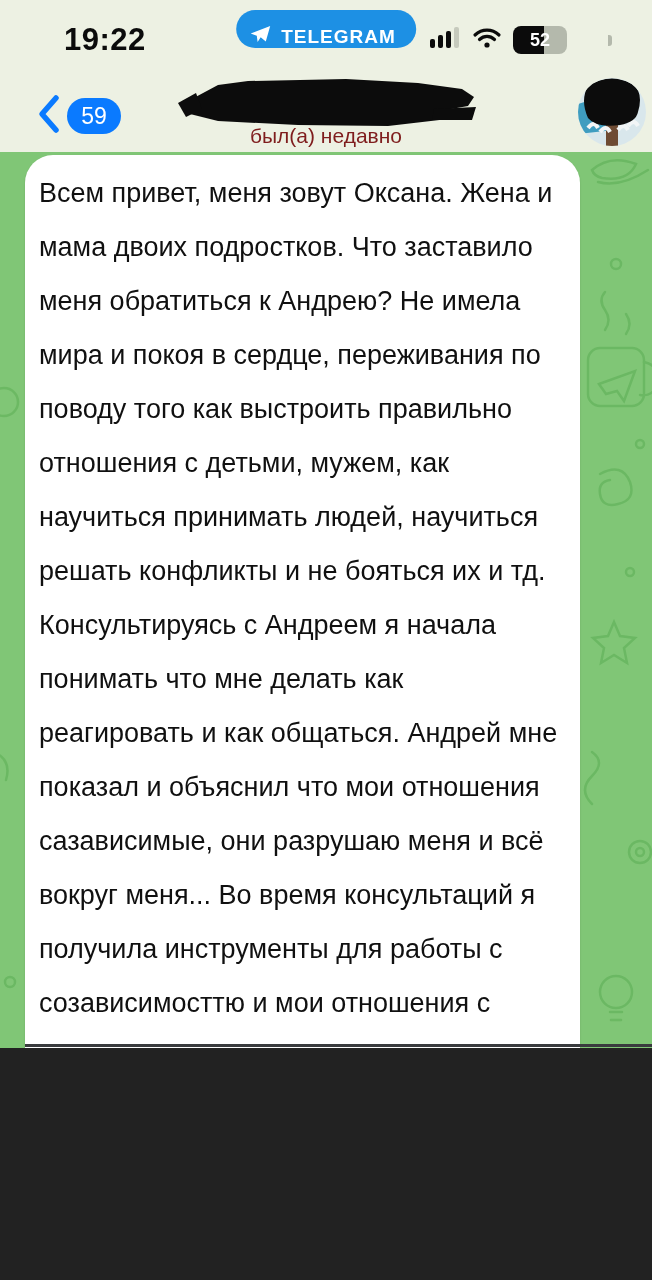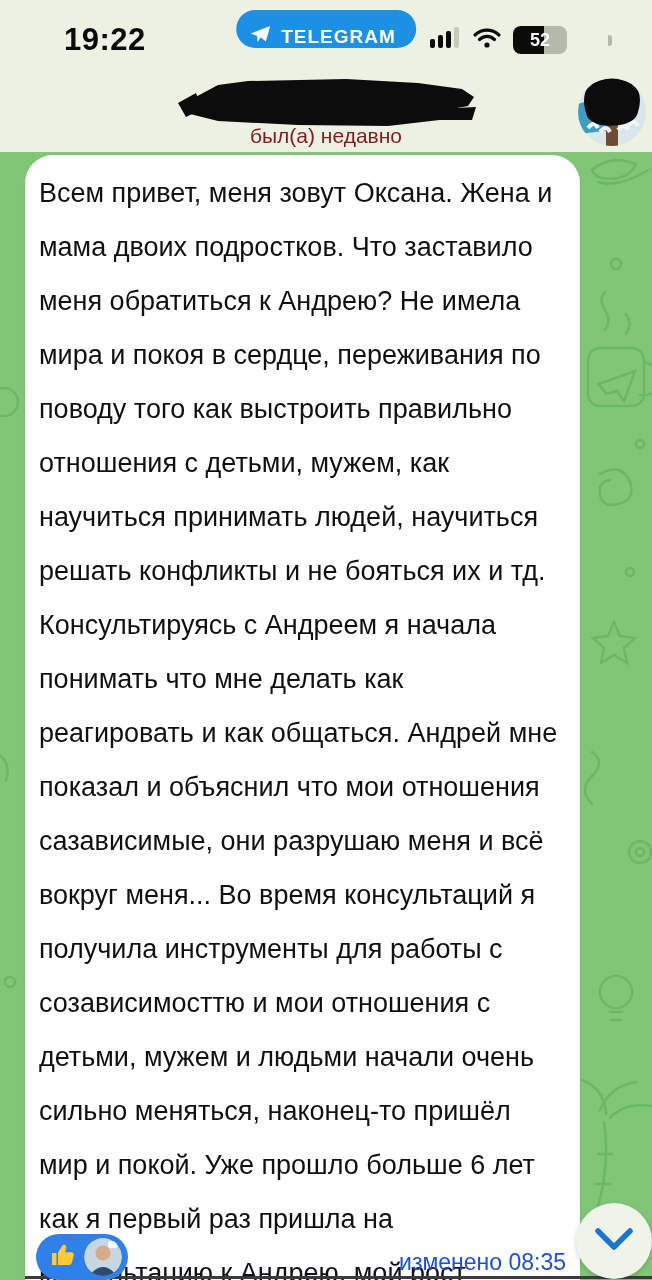--- a/index.html
+++ b/index.html
@@ -1,18 +1,18 @@
 <!DOCTYPE html>
 <html><head>
 <meta charset="utf-8">
 <style>
   html,body{margin:0;padding:0;background:#222;}
   *{box-sizing:border-box;}
   .screen{
-    position:relative;width:652px;height:1280px;overflow:hidden;
+    position:relative;width:652px;height:1048px;overflow:hidden;
     background:#edf1e3;
     font-family:"Liberation Sans","DejaVu Sans",sans-serif;
   }
   
   .statusbar{position:absolute;top:0;left:0;right:0;height:60px;}
   .time{position:absolute;left:64px;top:22px;font-size:31px;font-weight:700;color:#0b0b0b;letter-spacing:.5px;}
   .banner{
     position:absolute;left:50%;top:10px;transform:translateX(-50%);
     height:38px;border-radius:19px;background:#1d90e4;
     display:flex;align-items:center;gap:9px;padding:16px 20px 0 12px;
@@ -106,20 +106,28 @@
       <span style="display:flex;align-items:center;gap:40px;">
         <span class="battery">
             <span>52</span>
           </span>
         <span class="battery-nub"></span>
       </span>
     </div>
   </div>
 
   <div class="navbar">
+    <div class="back">
+      <span>
+        <svg width="24" height="40" viewBox="0 0 24 40">
+          <path d="M20 4 L6 20 L20 36" stroke="#0a7aff" stroke-width="5.5" fill="none" stroke-linecap="round" stroke-linejoin="round"></path>
+        </svg>
+      </span>
+      <span class="badge">59</span>
+    </div>
 
     <div class="scribble">
       <svg width="304" height="56" viewBox="0 0 304 56">
         <path fill="#0c0c0c" d="M14 24 L42 9 L72 5 L170 3 L242 7 L286 13 L298 21 L292 30 L264 35 L272 43 L212 50 L122 49 L42 45 L10 37 Z"></path>
         <path fill="#0c0c0c" d="M2 27 L20 17 L26 33 L10 41 Z"></path>
         <path fill="#0c0c0c" d="M258 33 L300 31 L296 44 L256 44 Z"></path>
       </svg>
     </div>
     <div class="subtitle">был(а) недавно</div>
 

